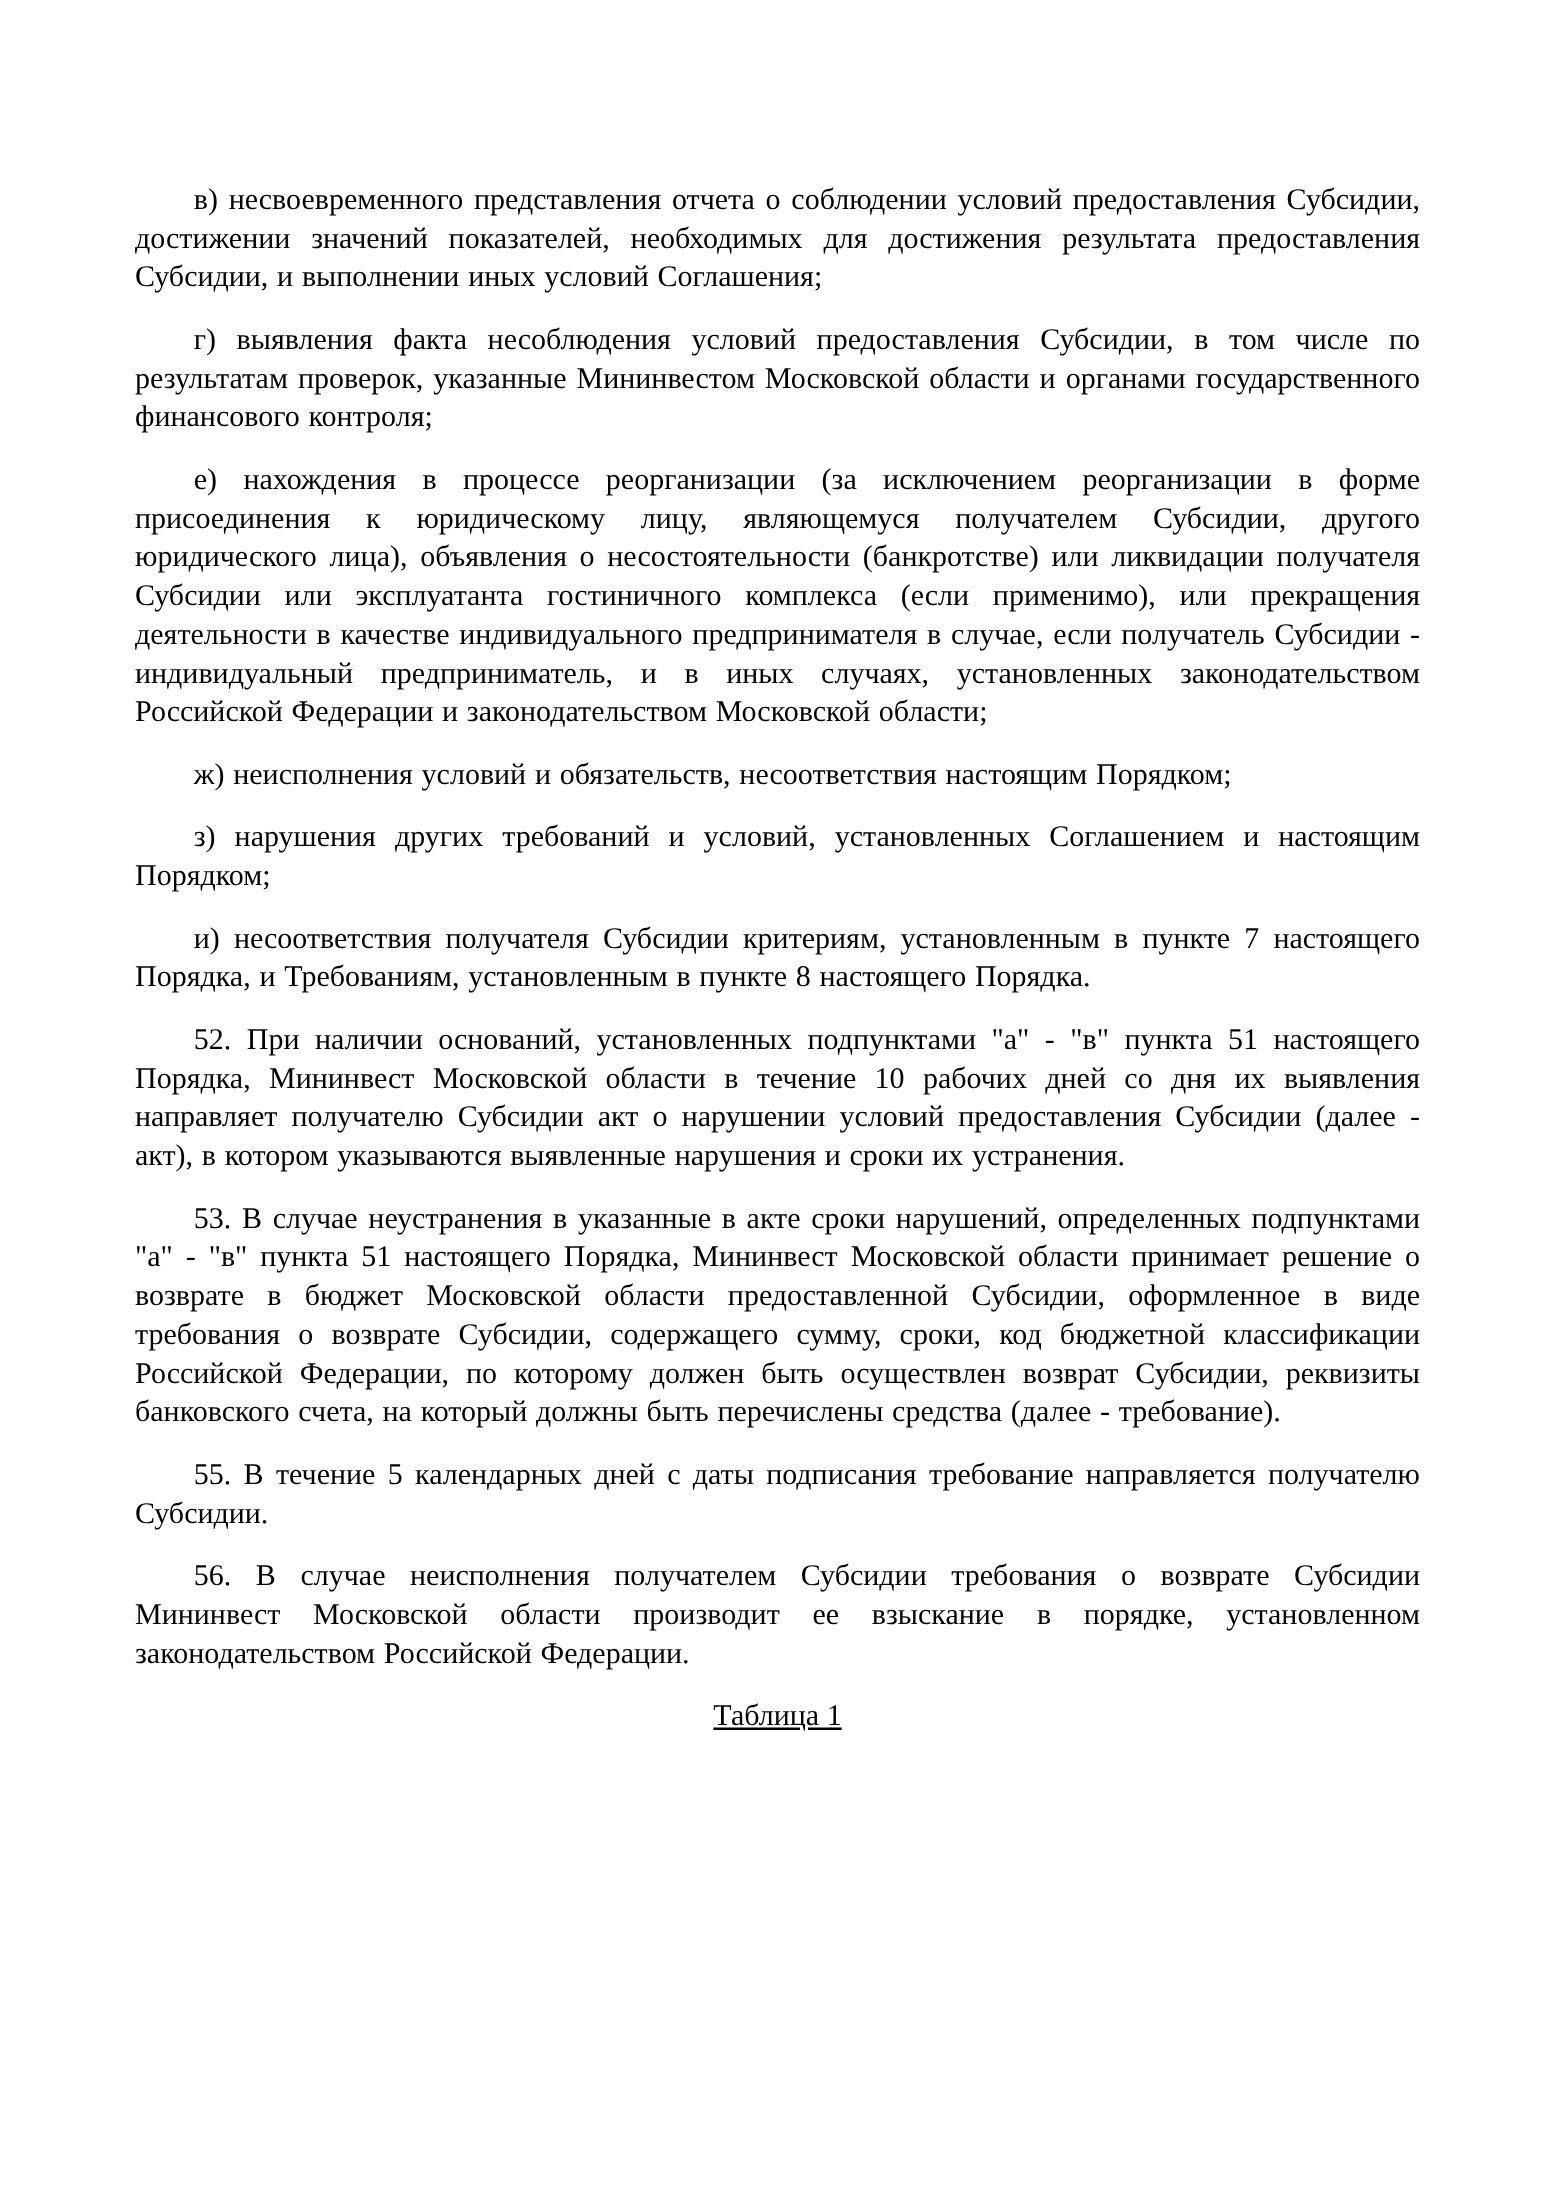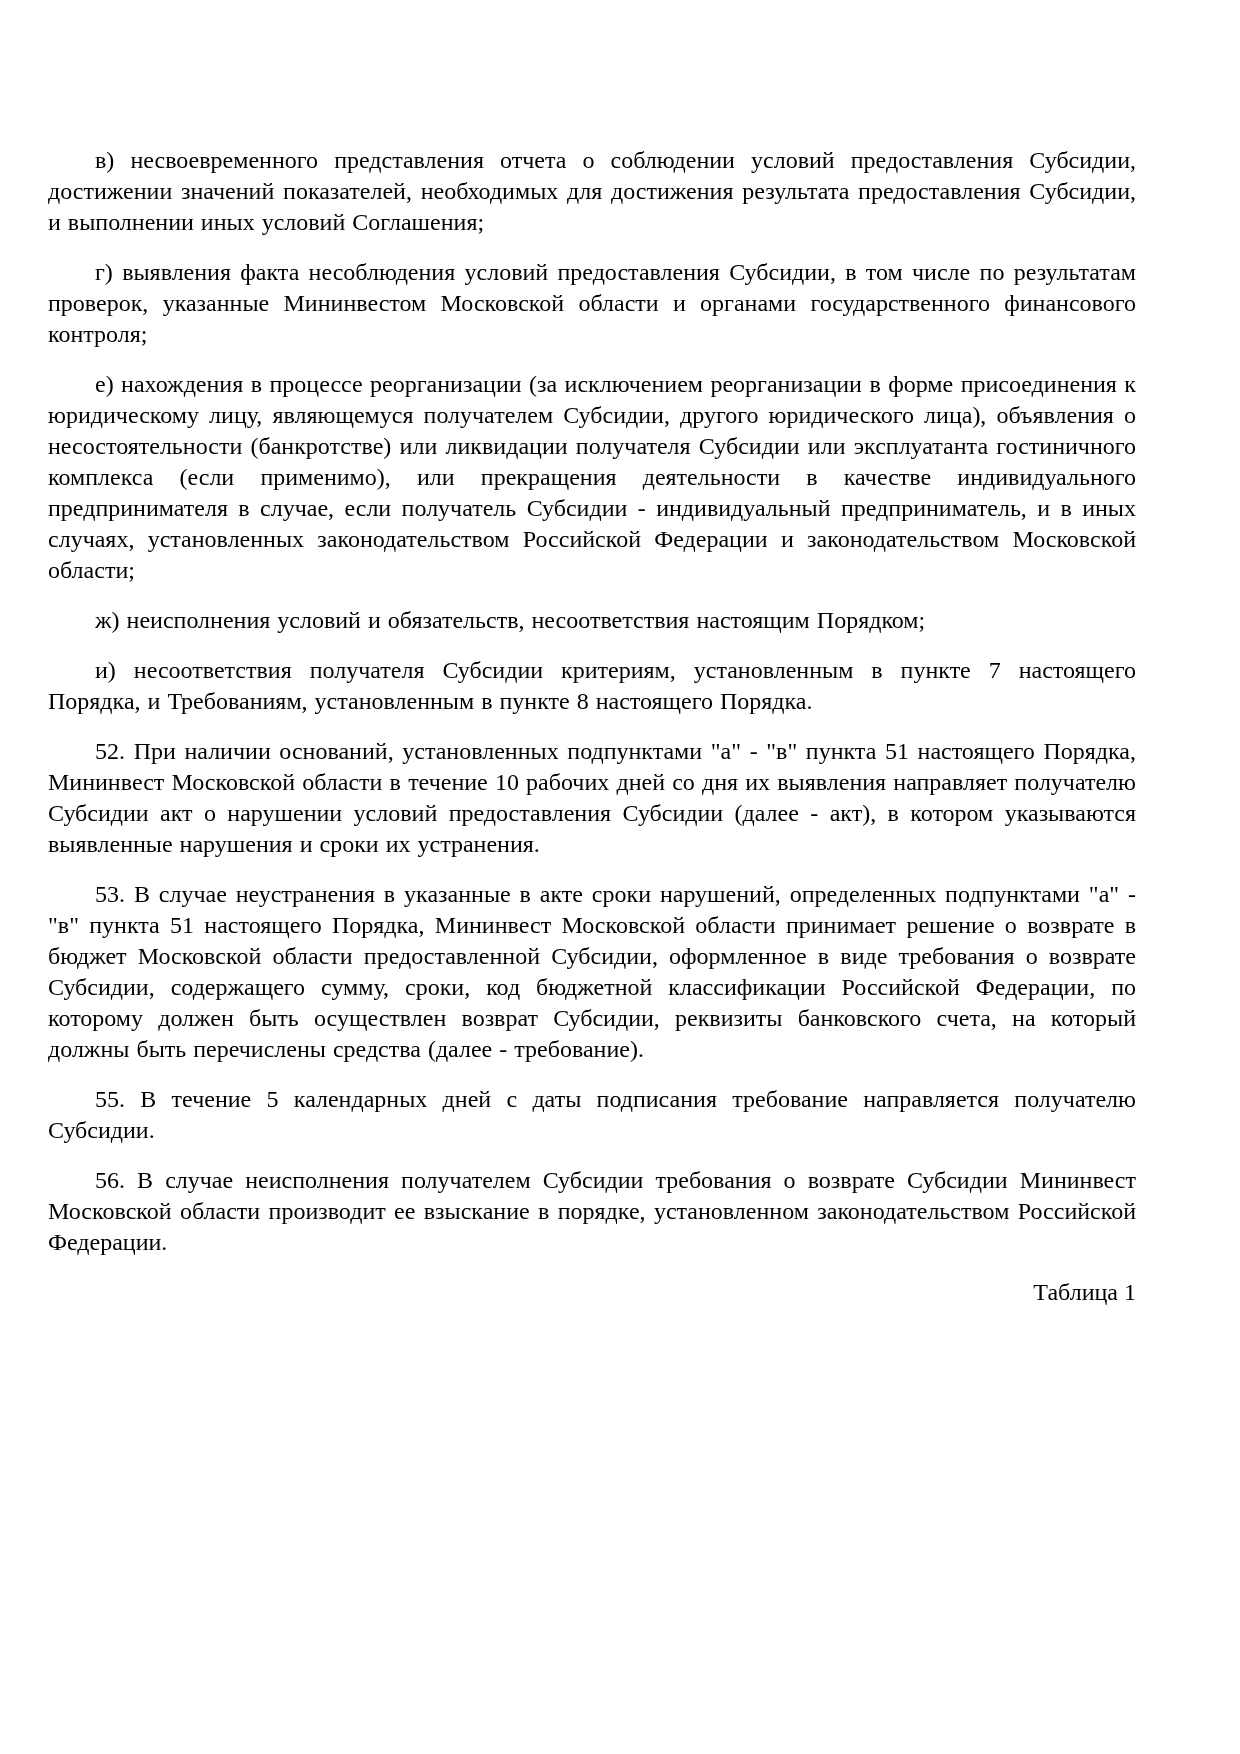--- a/index.html
+++ b/index.html
@@ -11,50 +11,52 @@
     width: 1240px;
     height: 1754px;
     color: #000000;
     font-family: "Liberation Serif", "DejaVu Serif", serif;
     overflow: hidden;
   }
   .page {
     box-sizing: border-box;
     width: 1240px;
     height: 1754px;
-    padding: 145px 104px 40px 48px;
+    padding: 145px 104px 40px 108px;
     background: #ffffff;
   }
   .content {
     width: 100%;
   }
   p.para {
     margin: 0 0 19px 0;
     font-size: 24px;
     line-height: 31px;
     text-align: justify;
     text-indent: 47px;
     word-spacing: 1px;
   }
   .table-label {
     margin-top: 12px;
     font-size: 24px;
     line-height: 31px;
-    text-align: right;
+    text-align: center;
+    text-decoration: underline;
   }
 </style>
 </head>
 <body>
 
 <div class="page">
   <div class="content">
     <p class="para">в) несвоевременного представления отчета о соблюдении условий предоставления Субсидии, достижении значений показателей, необходимых для достижения результата предоставления Субсидии, и выполнении иных условий Соглашения;</p>
     <p class="para">г) выявления факта несоблюдения условий предоставления Субсидии, в том числе по результатам проверок, указанные Мининвестом Московской области и органами государственного финансового контроля;</p>
     <p class="para">е) нахождения в процессе реорганизации (за исключением реорганизации в форме присоединения к юридическому лицу, являющемуся получателем Субсидии, другого юридического лица), объявления о несостоятельности (банкротстве) или ликвидации получателя Субсидии или эксплуатанта гостиничного комплекса (если применимо), или прекращения деятельности в качестве индивидуального предпринимателя в случае, если получатель Субсидии - индивидуальный предприниматель, и в иных случаях, установленных законодательством Российской Федерации и законодательством Московской области;</p>
     <p class="para">ж) неисполнения условий и обязательств, несоответствия настоящим Порядком;</p>
+    <p class="para">з) нарушения других требований и условий, установленных Соглашением и настоящим Порядком;</p>
     <p class="para">и) несоответствия получателя Субсидии критериям, установленным в пункте 7 настоящего Порядка, и Требованиям, установленным в пункте 8 настоящего Порядка.</p>
     <p class="para">52. При наличии оснований, установленных подпунктами "а" - "в" пункта 51 настоящего Порядка, Мининвест Московской области в течение 10 рабочих дней со дня их выявления направляет получателю Субсидии акт о нарушении условий предоставления Субсидии (далее - акт), в котором указываются выявленные нарушения и сроки их устранения.</p>
     <p class="para">53. В случае неустранения в указанные в акте сроки нарушений, определенных подпунктами "а" - "в" пункта 51 настоящего Порядка, Мининвест Московской области принимает решение о возврате в бюджет Московской области предоставленной Субсидии, оформленное в виде требования о возврате Субсидии, содержащего сумму, сроки, код бюджетной классификации Российской Федерации, по которому должен быть осуществлен возврат Субсидии, реквизиты банковского счета, на который должны быть перечислены средства (далее - требование).</p>
     <p class="para">55. В течение 5 календарных дней с даты подписания требование направляется получателю Субсидии.</p>
     <p class="para">56. В случае неисполнения получателем Субсидии требования о возврате Субсидии Мининвест Московской области производит ее взыскание в порядке, установленном законодательством Российской Федерации.</p>
     <div class="table-label">Таблица 1</div>
   </div>
 </div>
 
 </body></html>

